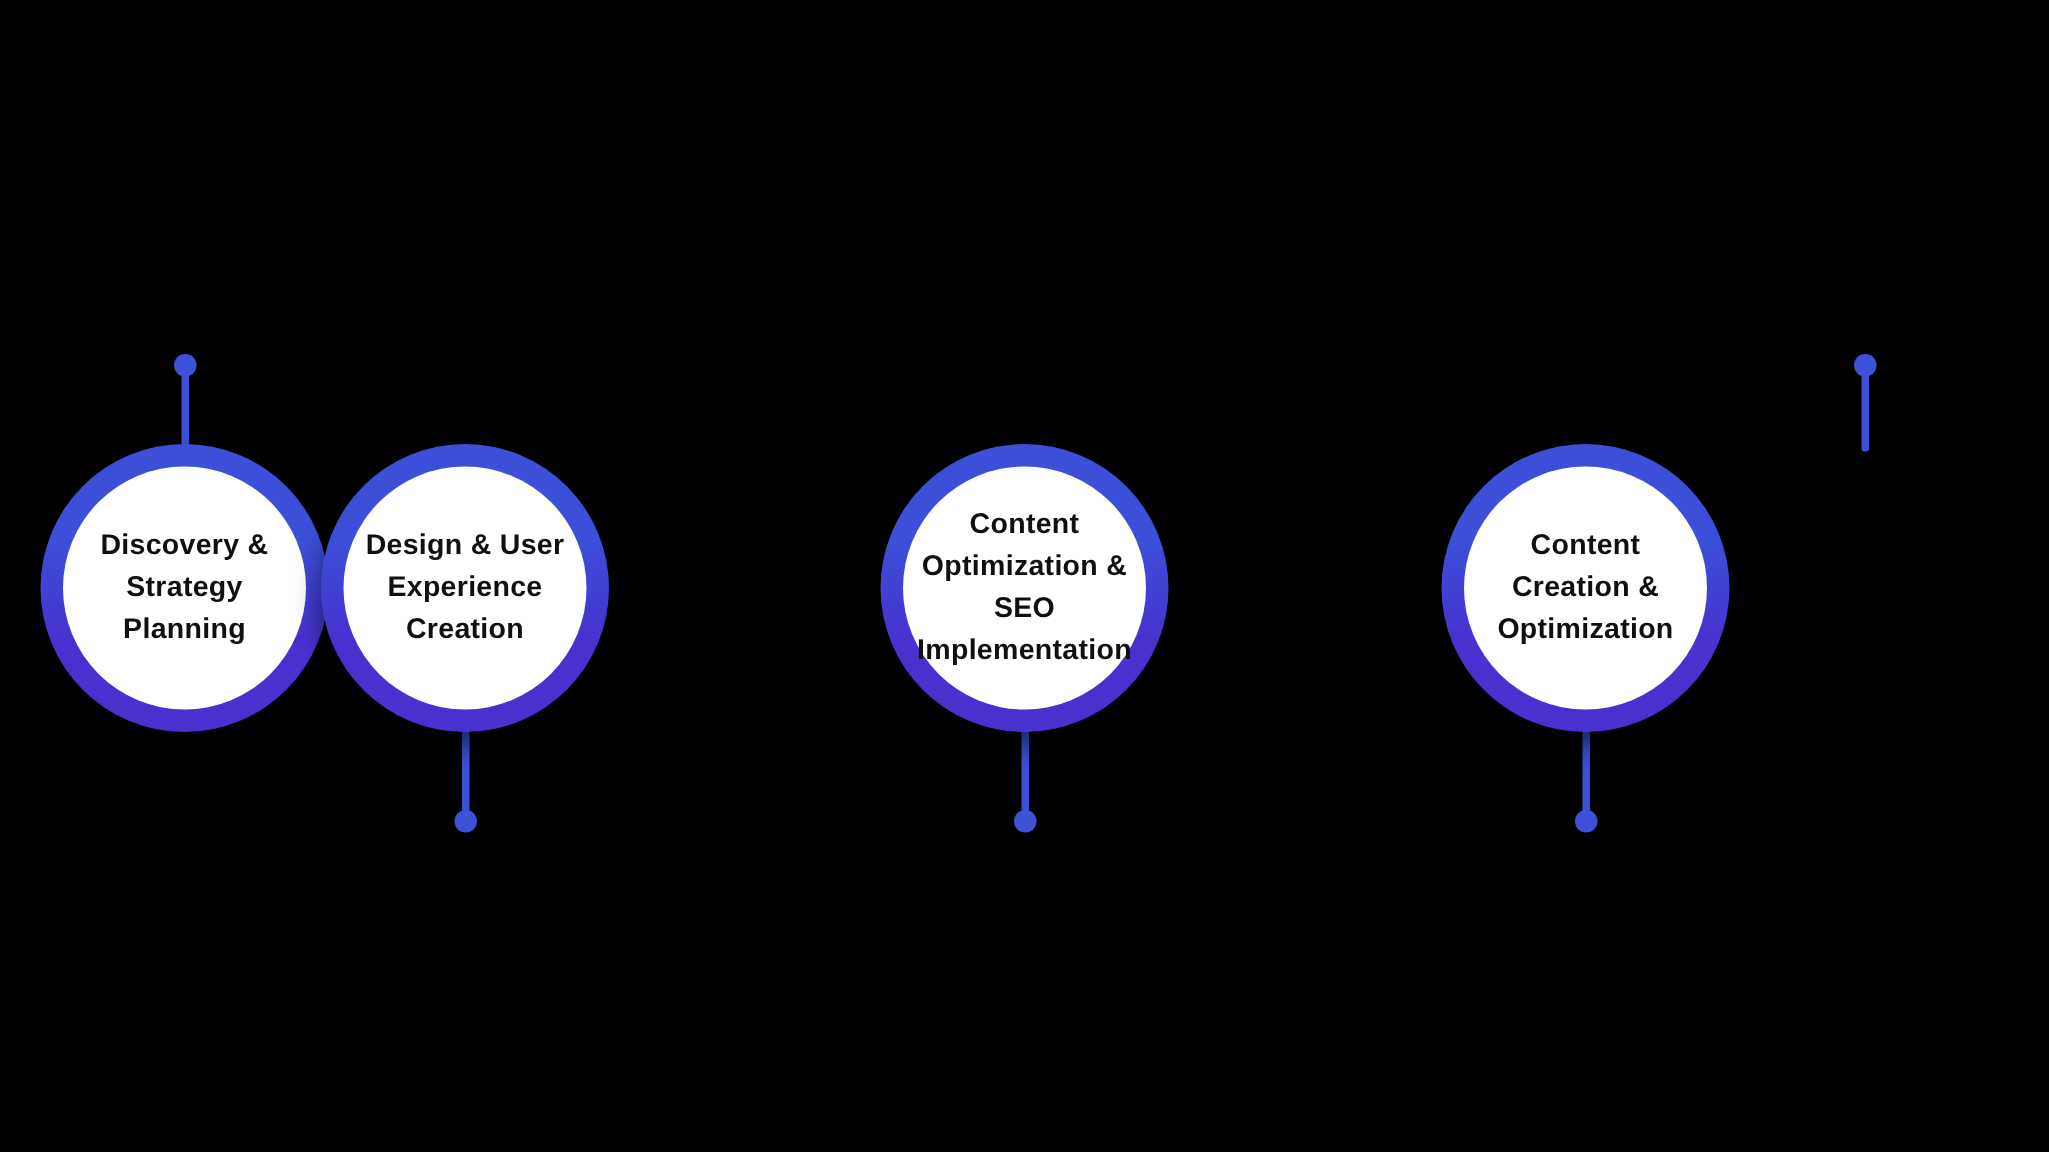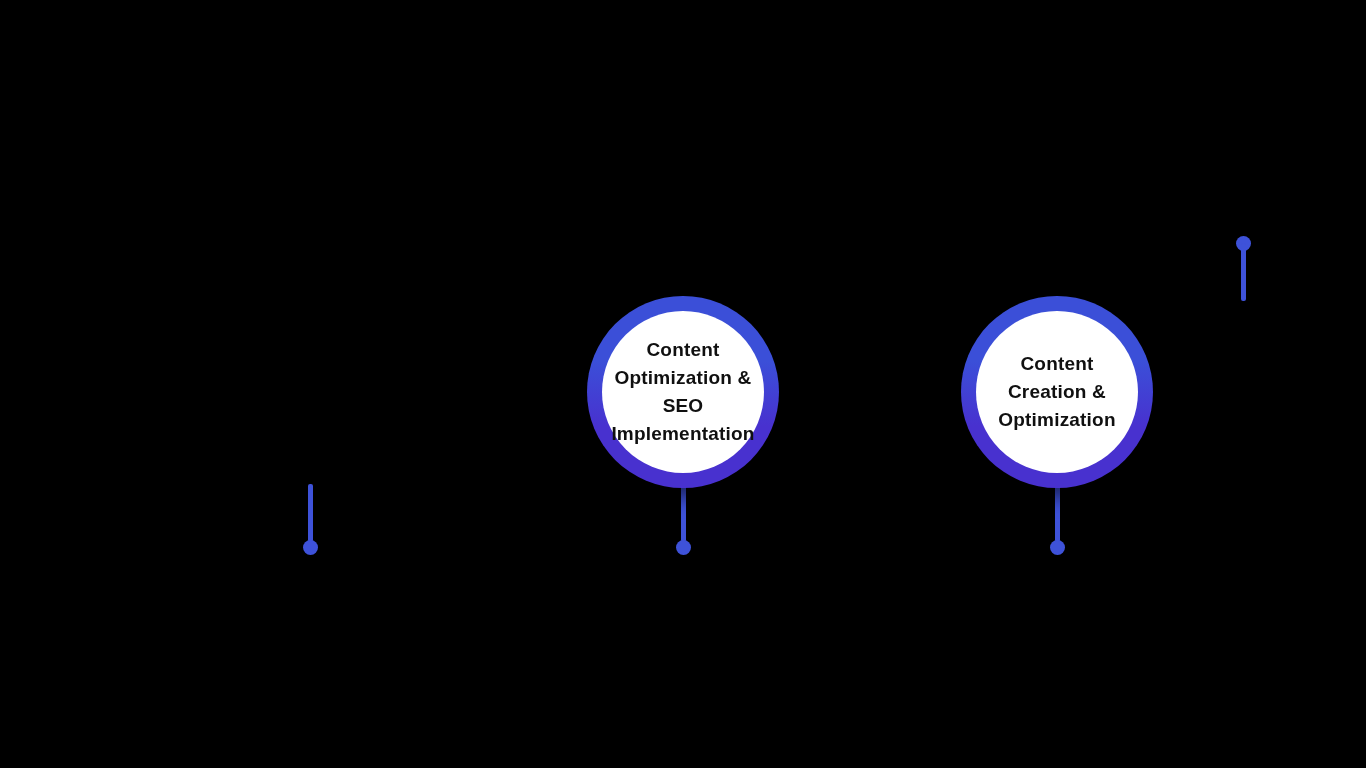--- a/index.html
+++ b/index.html
@@ -75,24 +75,42 @@
   .step[data-pin="up"] .pin-stem{ top:243px; height:58px; }
   .step[data-pin="up"] .pin-head{ top:236px; }
   .step[data-pin="down"] .pin-stem{ top:484px; height:58px; }
   .step[data-pin="down"] .pin-head{ top:540px; }
 </style>
 </head>
 <body>
 
 <div class="canvas">
 
+  <div class="step" data-pin="up" style="left:27px">
+    <div class="pin-head"></div>
+    <div class="pin-stem"></div>
+    <div class="ring">
+      <div class="inner">
+        <div class="label">Discovery &amp;
+Strategy
+Planning</div>
+      </div>
+    </div>
+  </div>
 
   <div class="step" data-pin="down" style="left:214px">
     <div class="pin-head"></div>
     <div class="pin-stem"></div>
+    <div class="ring">
+      <div class="inner">
+        <div class="label">Design &amp; User
+Experience
+Creation</div>
+      </div>
+    </div>
   </div>
 
 
   <div class="step" data-pin="down" style="left:587px">
     <div class="pin-head"></div>
     <div class="pin-stem"></div>
     <div class="ring">
       <div class="inner">
         <div class="label">Content
 Optimization &amp;

